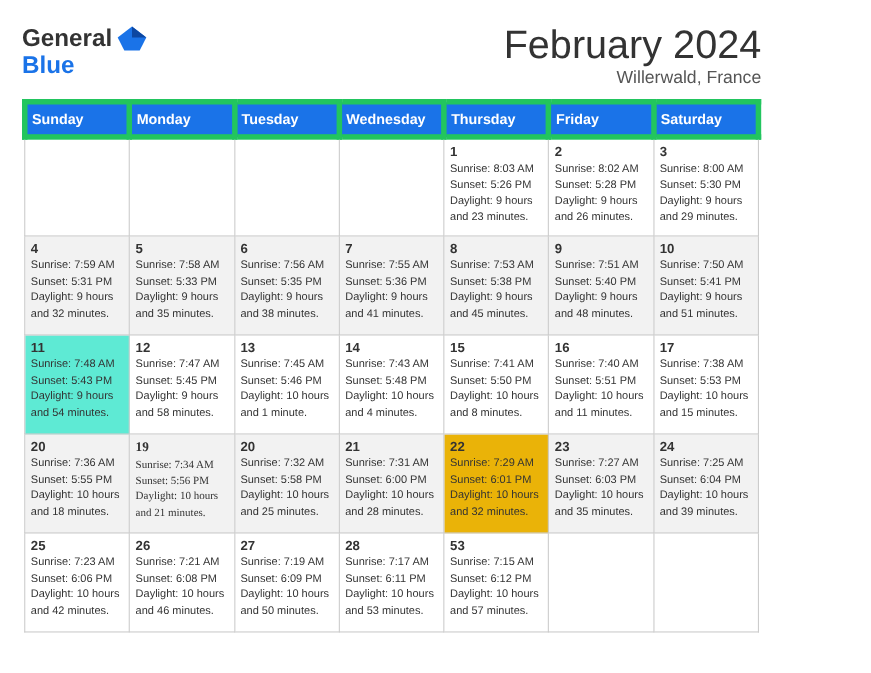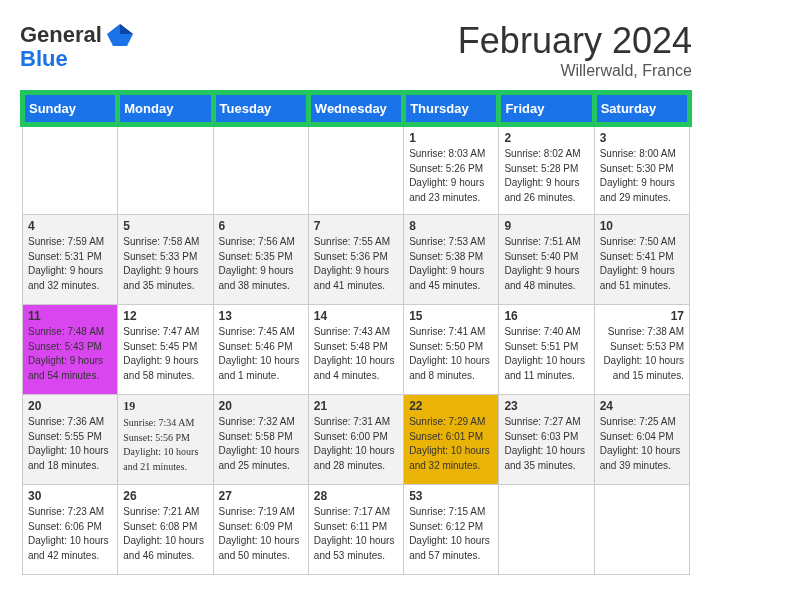--- a/index.html
+++ b/index.html
@@ -166,21 +166,21 @@
           <td style="background: rgb(242, 242, 242);">
         <span class="day-number">10</span>
         <div class="day-info">
           Sunrise: 7:50 AM<br>
           Sunset: 5:41 PM<br>
           Daylight: 9 hours and 51 minutes.
         </div>
       </td>
         </tr>
         <tr>
-          <td style="background: #d946ef; margin-top: 12px;">
+          <td style="background: #5eead4; margin-top: 12px;">
         <span class="day-number">11</span>
         <div class="day-info">
           Sunrise: 7:48 AM<br>
           Sunset: 5:43 PM<br>
           Daylight: 9 hours and 54 minutes.
         </div>
       </td>
           <td style="background: rgb(255, 255, 255);">
         <span class="day-number">12</span>
         <div class="day-info">
@@ -214,21 +214,21 @@
         </div>
       </td>
           <td style="background: rgb(255, 255, 255);">
         <span class="day-number">16</span>
         <div class="day-info">
           Sunrise: 7:40 AM<br>
           Sunset: 5:51 PM<br>
           Daylight: 10 hours and 11 minutes.
         </div>
       </td>
-          <td style="background: rgb(255, 255, 255); text-align: right;">
+          <td style="background: rgb(255, 255, 255);">
         <span class="day-number">17</span>
         <div class="day-info">
           Sunrise: 7:38 AM<br>
           Sunset: 5:53 PM<br>
           Daylight: 10 hours and 15 minutes.
         </div>
       </td>
         </tr>
         <tr>
           <td style="background: rgb(242, 242, 242);">
@@ -283,21 +283,21 @@
         <span class="day-number">24</span>
         <div class="day-info">
           Sunrise: 7:25 AM<br>
           Sunset: 6:04 PM<br>
           Daylight: 10 hours and 39 minutes.
         </div>
       </td>
         </tr>
         <tr>
           <td style="background: rgb(255, 255, 255);">
-        <span class="day-number">30</span>
+        <span class="day-number">25</span>
         <div class="day-info">
           Sunrise: 7:23 AM<br>
           Sunset: 6:06 PM<br>
           Daylight: 10 hours and 42 minutes.
         </div>
       </td>
           <td style="background: rgb(255, 255, 255);">
         <span class="day-number">26</span>
         <div class="day-info">
           Sunrise: 7:21 AM<br>

